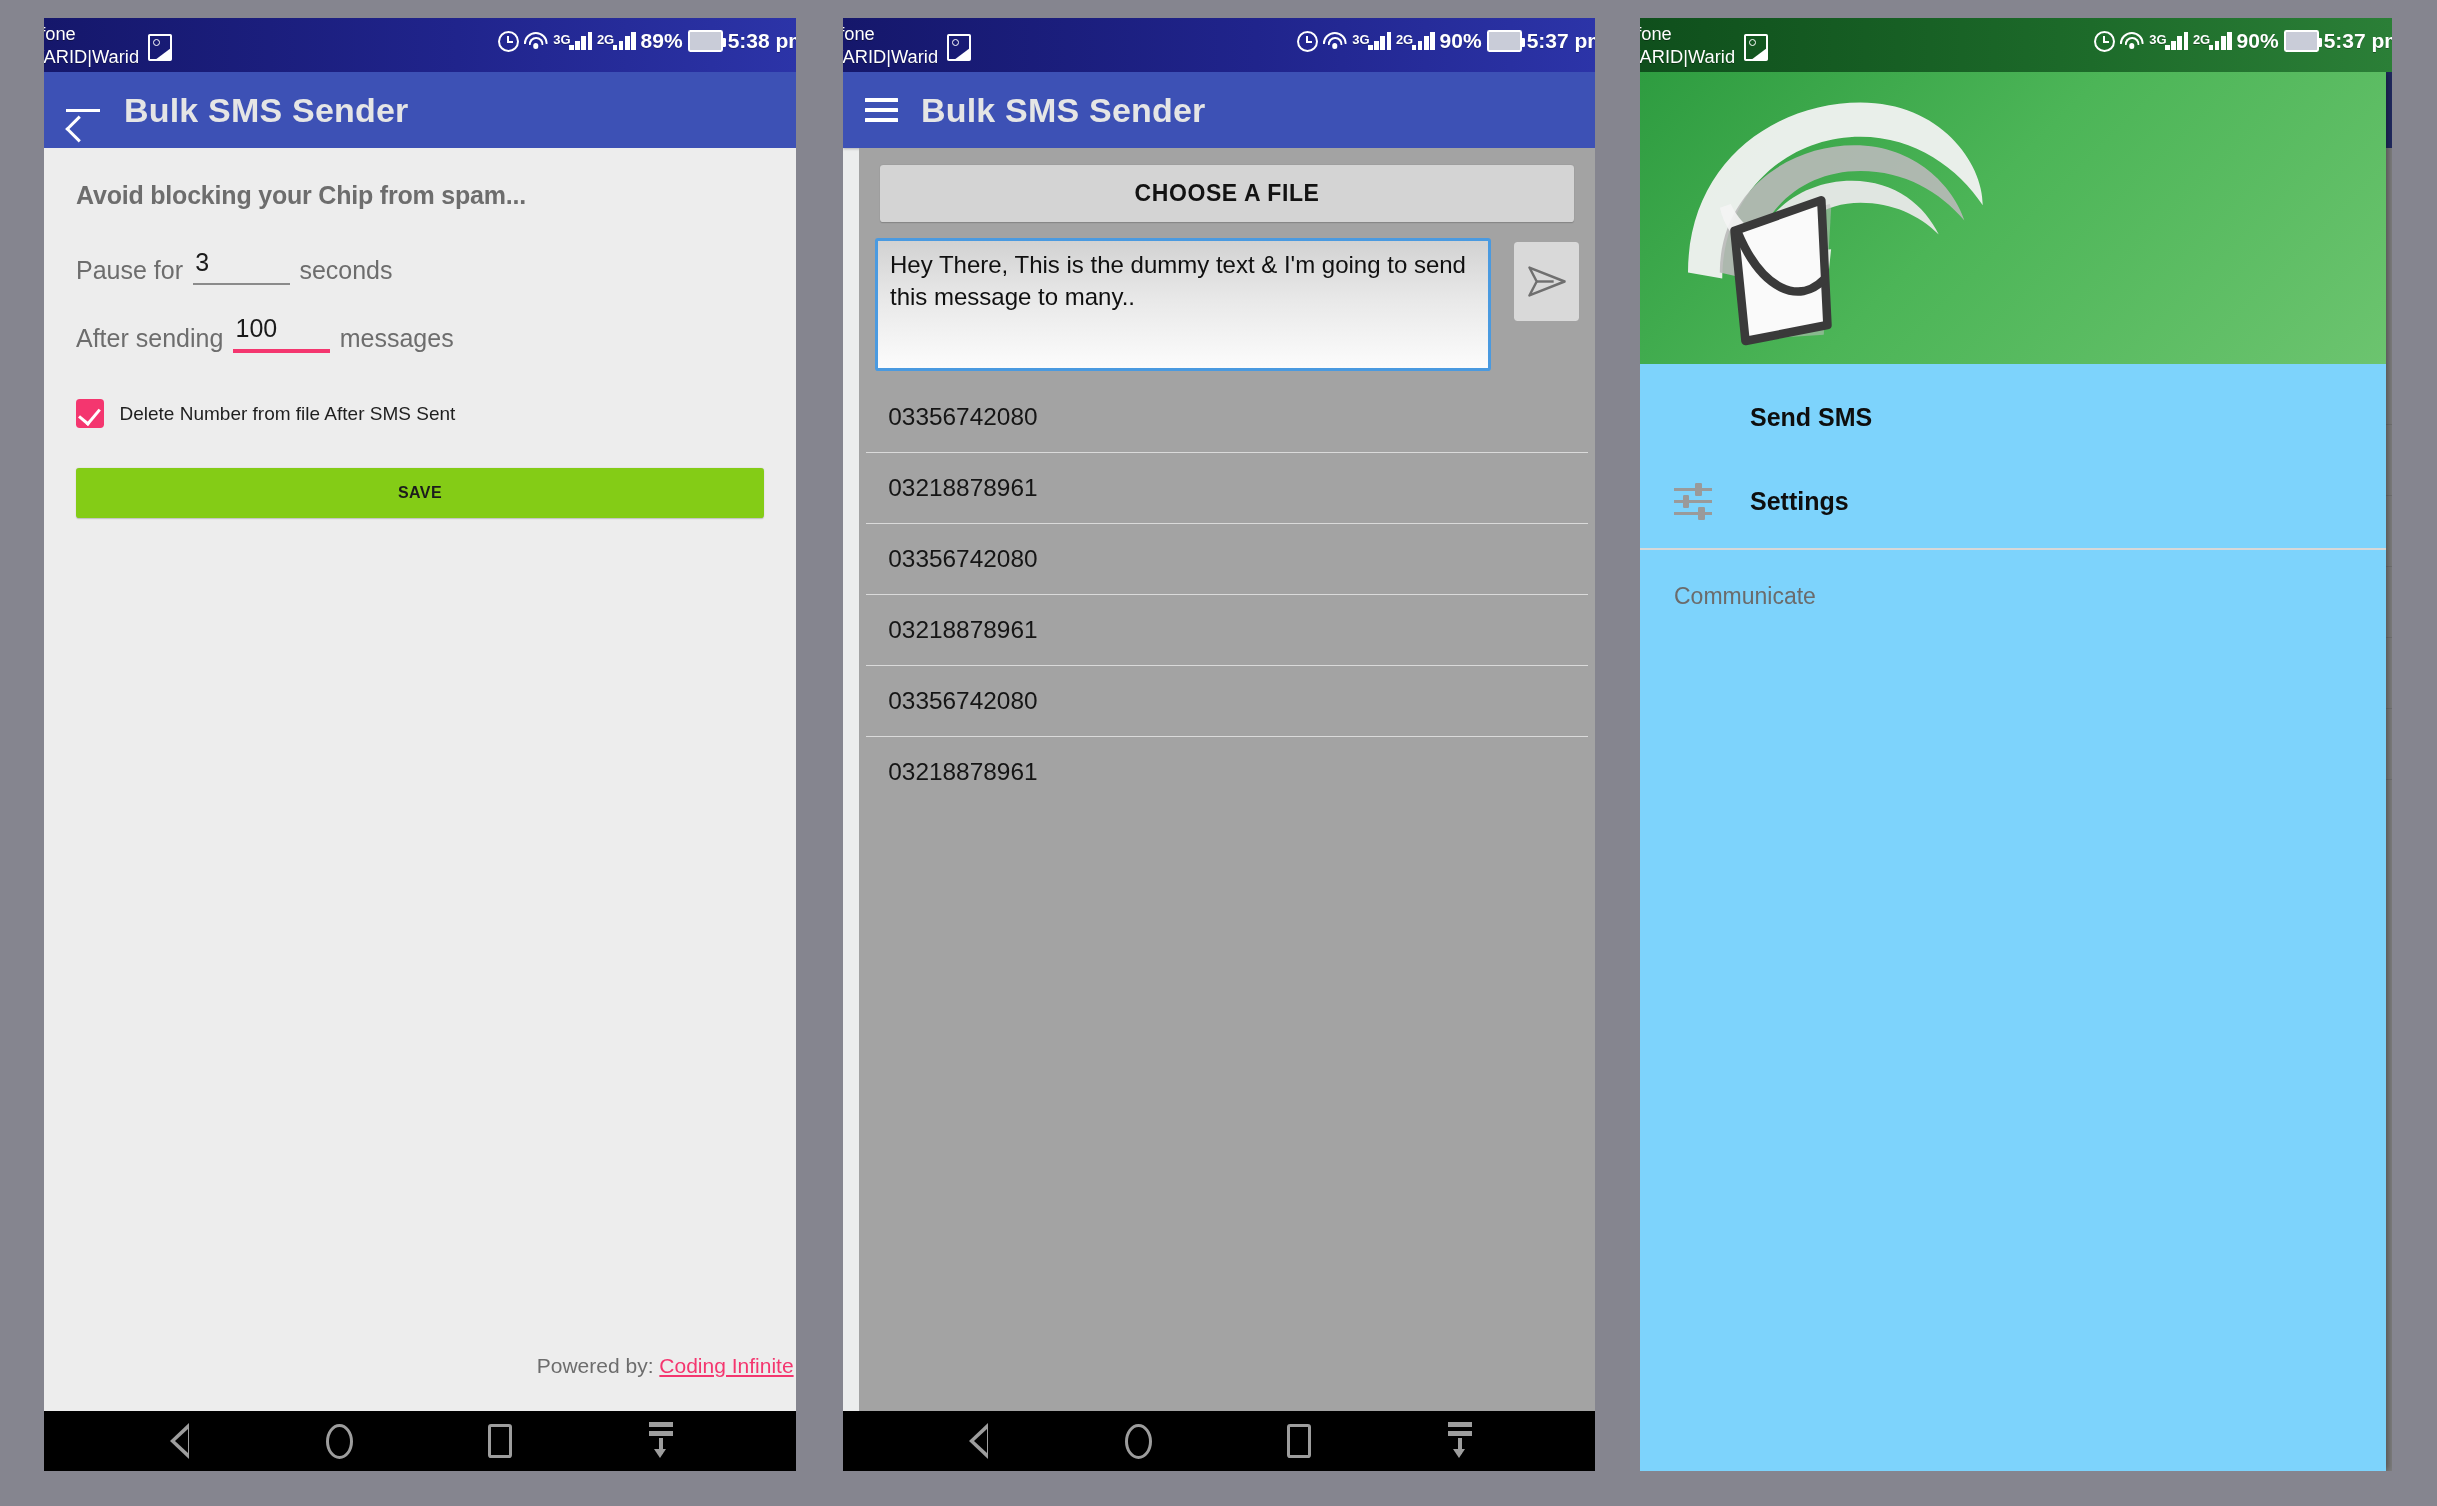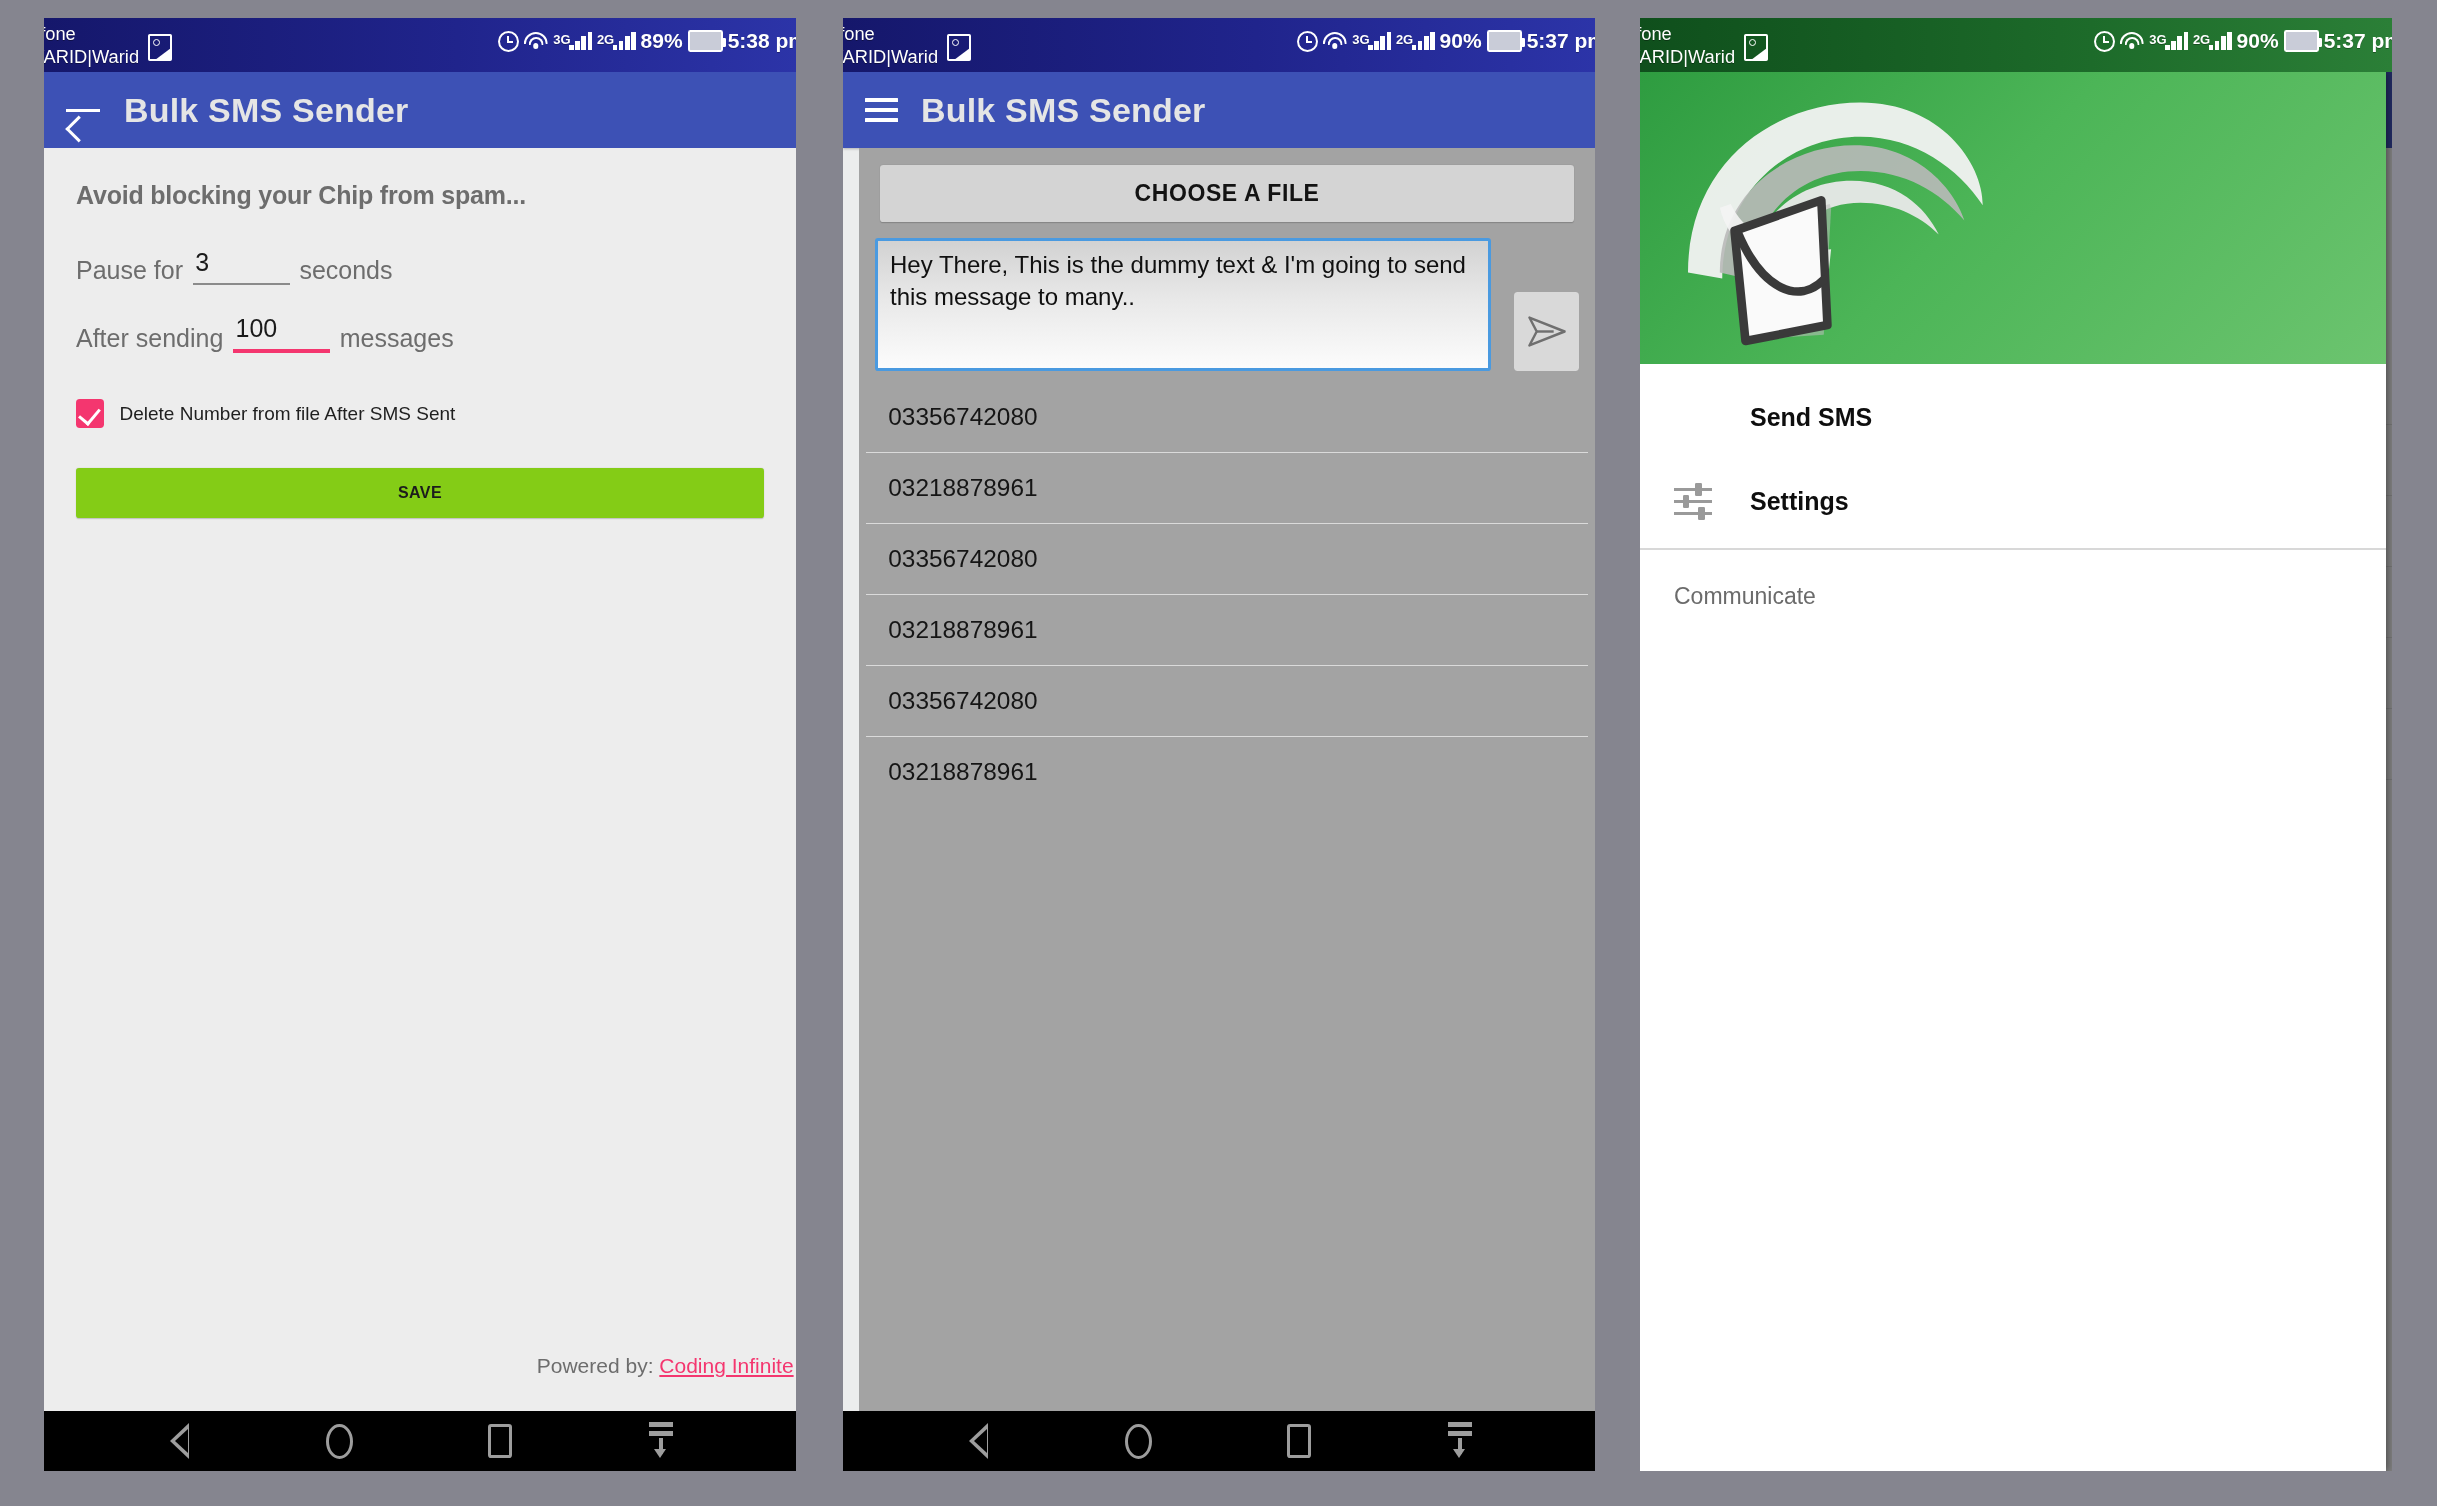--- a/index.html
+++ b/index.html
@@ -132,21 +132,21 @@
   .powered a{color:#f4366f;text-decoration:underline;text-decoration-color:#f4366f;}
 
   
   .body2{height:calc(1453px - 54px - 76px - 60px);background:#a3a3a3;padding:0 7.3px;overflow:hidden;margin-left:16px;}
   .choosebtn{
     margin:17px 13.4px 0 13.4px;height:57px;background:#d4d4d4;border-radius:3.1px;
     display:flex;align-items:center;justify-content:center;
     font-size:23px;font-weight:bold;color:#131313;letter-spacing:0.6px;
     box-shadow:0 0.6px 1.2px rgba(0,0,0,.2);
   }
-  .msgrow{display:flex;align-items:flex-end;gap:23px;margin:16px 8.5px 0 8.5px;}
+  .msgrow{display:flex;align-items:flex-start;gap:23px;margin:16px 8.5px 0 8.5px;}
   .msgbox{
     flex:1;min-height:110px;
     background:linear-gradient(to bottom,#d2d2d2 0%,#e8e8e8 45%,#fcfcfc 100%);
     border:3.1px solid #4a9ae0;border-radius:3.1px;
     padding:7.3px 12.2px 9.8px 12.2px;
     font-size:24px;line-height:32px;color:#101010;
   }
   .sendbtn{
     width:65px;height:79px;background:#d9d9d9;border-radius:3.7px;flex:none;
     display:flex;align-items:center;justify-content:center;margin-top:3.7px;
@@ -164,21 +164,21 @@
   .p3bg{position:absolute;inset:0;background:#ededed;}
   .p3bg .bgappbar{height:76px;background:#3d51b5;}
   .p3bg .bgbtn{margin:17px 13.4px 0 13.4px;height:57px;background:#d4d4d4;border-radius:3.1px;}
   .p3bg .bgmsgrow{display:flex;gap:14.7px;margin:16px 8.5px 0 8.5px;align-items:flex-start;}
   .p3bg .bgmsg{flex:1;height:110px;background:#e8e8e8;border:3.1px solid #2d6fa8;border-radius:3.1px;}
   .p3bg .bgsend{width:65px;height:79px;background:#d9d9d9;border-radius:3.7px;margin-top:3.7px;display:flex;align-items:center;justify-content:center;}
   .p3bg .bgrow{height:70px;border-bottom:1.2px solid #d6d6d6;}
   .scrim{position:absolute;inset:0;background:rgba(0,0,0,.46);}
   .drawer{
     position:absolute;left:0;top:0;width:746px;height:100%;
-    background:#ffffff;box-shadow:1.8px 0 7.3px rgba(0,0,0,.4);
+    background:#7dd3fc;box-shadow:1.8px 0 7.3px rgba(0,0,0,.4);
   }
   .drawer-head{
     height:292px;position:relative;overflow:hidden;
     background:linear-gradient(135deg,#2e9c40 0%,#4cb557 45%,#6cc46f 100%);
   }
   .logo{position:absolute;left:37px;top:17px;width:318px;height:263px;}
   .d-items{padding-top:11px;}
   .d-item{display:flex;align-items:center;height:84px;padding-left:34px;gap:38px;}
   .d-item .lbl{font-size:25px;font-weight:bold;color:#0e0e0e;}
   .d-ico{width:38px;height:38px;flex:none;position:relative;}

